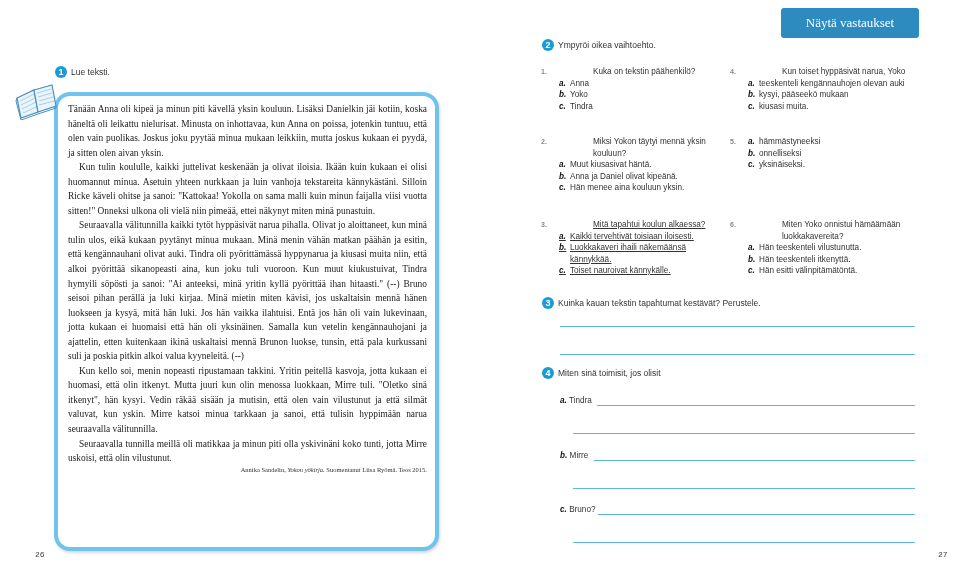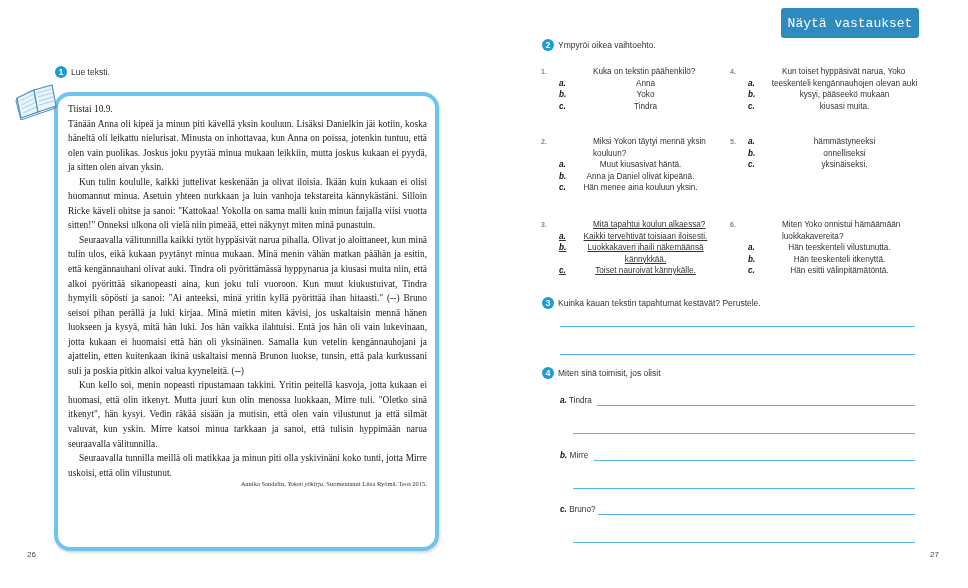--- a/index.html
+++ b/index.html
@@ -33,52 +33,51 @@
     text-align: justify;
   }
   .story-date { margin-bottom: 0; }
   .story-p { text-indent: 0; }
   .story-p.indent { text-indent: 11px; }
   .story-source { text-align: right; font-size: 6.5px; line-height: 10px; margin-top: -1px; color: #333; }
   .story-source i { font-style: italic; }
 
   .book-icon { position: absolute; left: 14px; top: 82px; width: 46px; height: 38px; }
 
-  .page-num { position: absolute; font-family: Liberation Sans, sans-serif; font-size: 8px; color: #444; top: 550px; }
+  .page-num { position: absolute; font-family: Liberation Mono, monospace; font-size: 8px; color: #444; top: 550px; margin-left: 8px; }
 
   .show-answers {
     position: absolute; left: 297px; top: 8px; width: 138px; height: 30px;
     background: #2e8bc0; color: #fff; border: none; border-radius: 3px;
-    font-family: Liberation Mono, monospace; font-size: 13px; display: flex; align-items: center; justify-content: center;
+    font-family: Liberation Serif, serif; font-size: 13px; display: flex; align-items: center; justify-content: center;
     cursor: pointer;
   }
 
   .q { position: absolute; font-size: 8.2px; line-height: 11.5px; color: #333; }
   .q .qn { position: absolute; left: 0; top: 0; color: #888; font-weight: bold; font-size: 7px; }
   .q .qt { margin-left: 18px; padding-left: 34px; }
   .q .opt { margin-left: 18px; display: flex; }
   .q .opt .ol { width: 11px; font-weight: bold; font-style: italic; color: #111; }
-  .q .opt .ot { flex: 1; text-align: center; }
+  .q .opt .ot { flex: 1; }
 
   .line { position: absolute; height: 1px; background: #5bb6e6; }
   .ans-label { position: absolute; font-size: 8.2px; color: #333; }
   .ans-label b { font-style: italic; color: #111; }
 </style>
 </head>
 <body>
 
 <div class="page page-left">
 
   <div class="task-head" style="left:55px; top:66px;">
     <span class="task-num">1</span>
     <span>Lue teksti.</span>
   </div>
 
   <div class="story-box">
-    <div class="story-date">Tiistai 10.9.</div>
     <p class="story-p">Tänään Anna oli kipeä ja minun piti kävellä yksin kouluun. Lisäksi Danielkin jäi kotiin, koska häneltä oli leikattu nielurisat. Minusta on inhottavaa, kun Anna on poissa, jotenkin tuntuu, että olen vain puolikas. Joskus joku pyytää minua mukaan leikkiin, mutta joskus kukaan ei pyydä, ja sitten olen aivan yksin.</p>
     <p class="story-p indent">Kun tulin koululle, kaikki juttelivat keskenään ja olivat iloisia. Ikään kuin kukaan ei olisi huomannut minua. Asetuin yhteen nurkkaan ja luin vanhoja tekstareita kännykästäni. Silloin Ricke käveli ohitse ja sanoi: "Kattokaa! Yokolla on sama malli kuin minun faijalla viisi vuotta sitten!" Onneksi ulkona oli vielä niin pimeää, ettei näkynyt miten minä punastuin.</p>
     <p class="story-p indent">Seuraavalla välitunnilla kaikki tytöt hyppäsivät narua pihalla. Olivat jo aloittaneet, kun minä tulin ulos, eikä kukaan pyytänyt minua mukaan. Minä menin vähän matkan päähän ja esitin, että kengännauhani olivat auki. Tindra oli pyörittämässä hyppynarua ja kiusasi muita niin, että alkoi pyörittää sikanopeasti aina, kun joku tuli vuoroon. Kun muut kiukustuivat, Tindra hymyili söpösti ja sanoi: "Ai anteeksi, minä yritin kyllä pyörittää ihan hitaasti." (--) Bruno seisoi pihan perällä ja luki kirjaa. Minä mietin miten kävisi, jos uskaltaisin mennä hänen luokseen ja kysyä, mitä hän luki. Jos hän vaikka ilahtuisi. Entä jos hän oli vain lukevinaan, jotta kukaan ei huomaisi että hän oli yksinäinen. Samalla kun vetelin kengännauhojani ja ajattelin, etten kuitenkaan ikinä uskaltaisi mennä Brunon luokse, tunsin, että pala kurkussani suli ja poskia pitkin alkoi valua kyyneleitä. (--)</p>
     <p class="story-p indent">Kun kello soi, menin nopeasti ripustamaan takkini. Yritin peitellä kasvoja, jotta kukaan ei huomasi, että olin itkenyt. Mutta juuri kun olin menossa luokkaan, Mirre tuli. "Oletko sinä itkenyt", hän kysyi. Vedin räkää sisään ja mutisin, että olen vain vilustunut ja että silmät valuvat, kun yskin. Mirre katsoi minua tarkkaan ja sanoi, että tulisin hyppimään narua seuraavalla välitunnilla.</p>
     <p class="story-p indent">Seuraavalla tunnilla meillä oli matikkaa ja minun piti olla yskivinäni koko tunti, jotta Mirre uskoisi, että olin vilustunut.</p>
     <div class="story-source">
       <span>Annika Sandelin,</span>
       <i>Yokon yökirja.</i>
       <span>Suomentanut Liisa Ryömä. Teos 2015.</span>
     </div>

